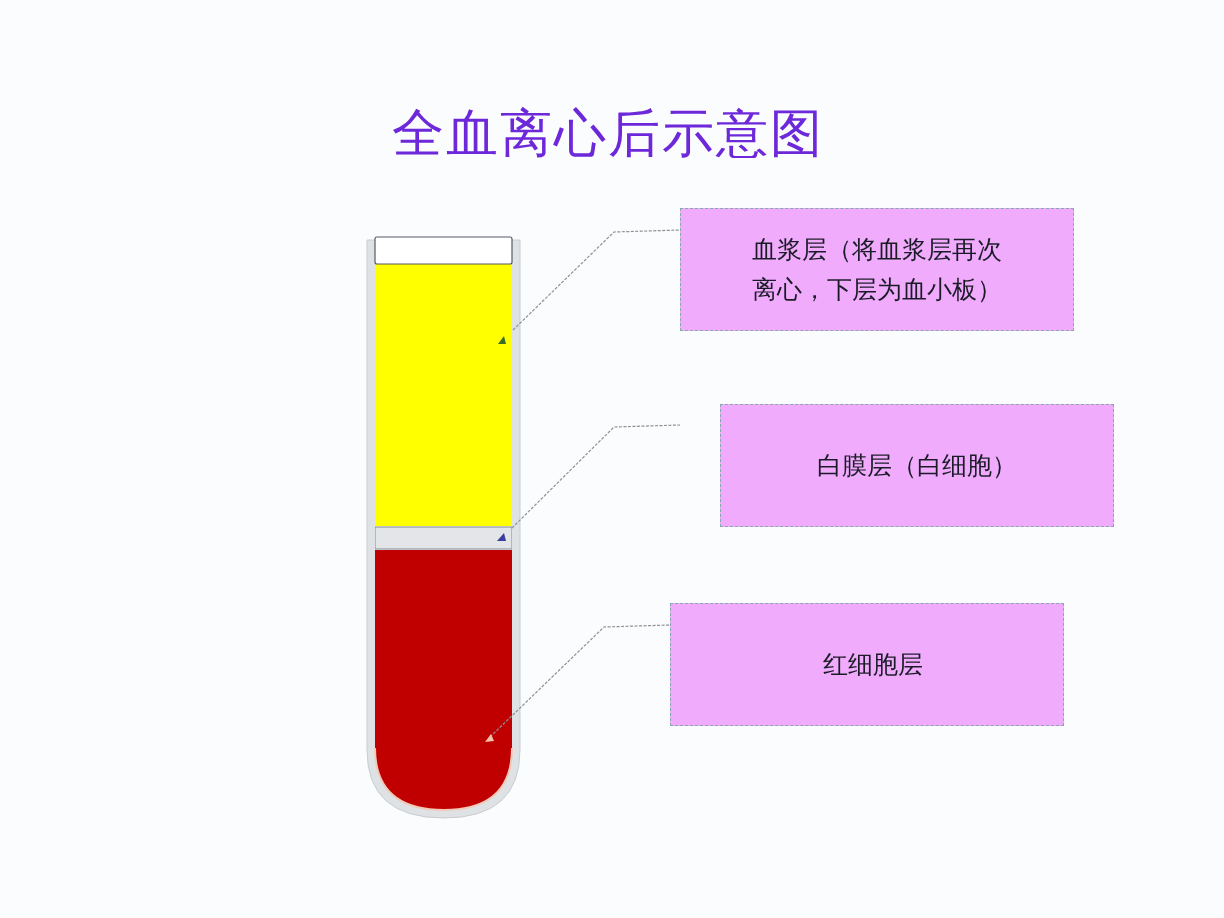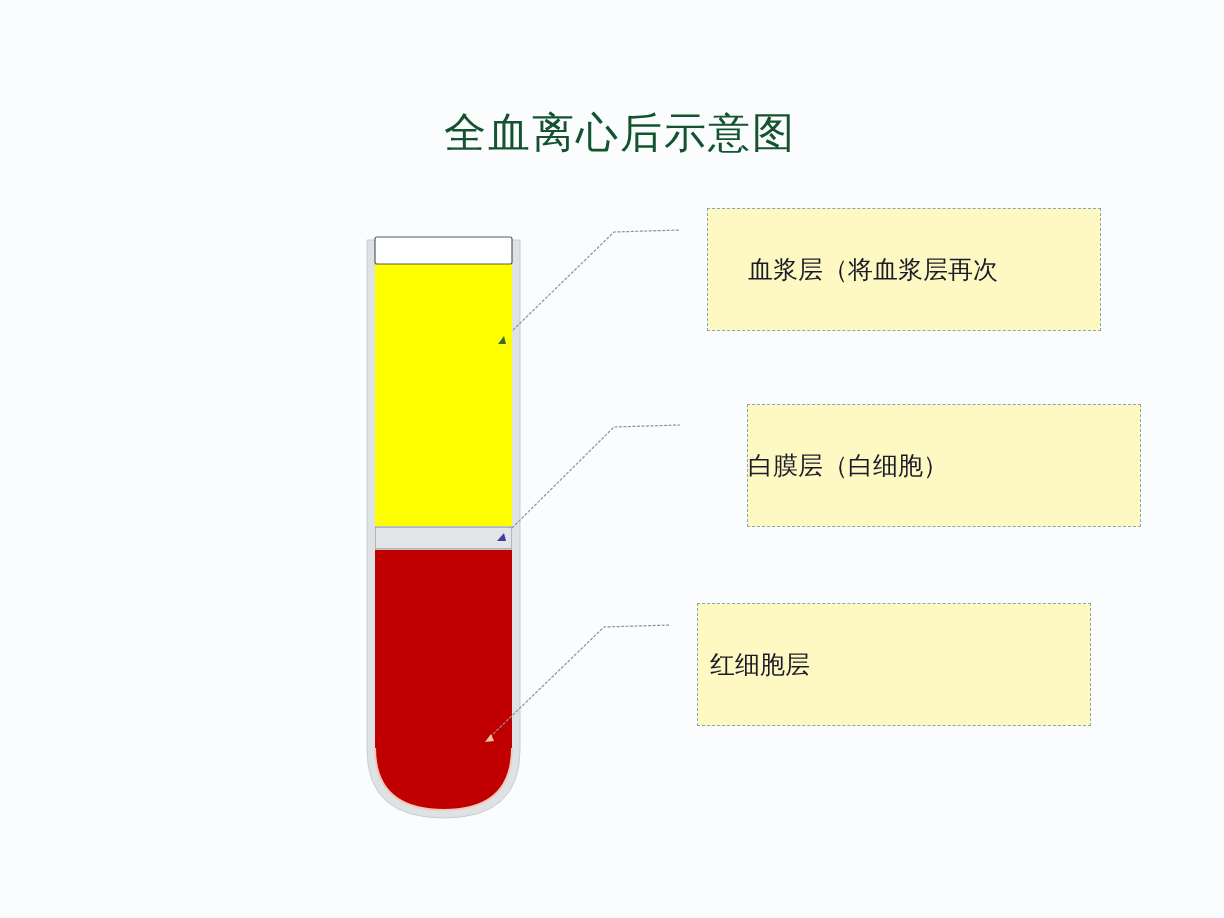--- a/index.html
+++ b/index.html
@@ -2,30 +2,30 @@
 <html><head>
 <meta charset="utf-8">
 <style>
   html, body { margin: 0; padding: 0; }
   body {
     width: 1224px; height: 918px; position: relative; overflow: hidden;
     background: #fbfcfe;
     font-family: "DejaVu Sans", "Liberation Sans", sans-serif;
   }
   .title {
-    position: absolute; left: 330px; top: 88px; width: 580px; height: 90px;
+    position: absolute; left: 318px; top: 88px; width: 580px; height: 90px;
     text-align: center; font-family: "DejaVu Serif", "Liberation Serif", serif;
-    font-size: 42px; line-height: 90px; color: #14532d; letter-spacing: 2px;
+    font-size: 52px; line-height: 90px; color: #6d28d9; letter-spacing: 2px;
   }
   svg.diagram { position: absolute; left: 0; top: 0; }
   .label-box {
     position: absolute; box-sizing: border-box;
-    background: #fef9c3; border: 1px dashed #8aa7ae;
-    display: flex; align-items: center; 
-    color: #1b1b28; font-size: 25px; line-height: 40px; text-align: left; margin-left: 27px;
+    background: #f0abfc; border: 1px dashed #8aa7ae;
+    display: flex; align-items: center; justify-content: center;
+    color: #1b1b28; font-size: 25px; line-height: 40px; text-align: left;
   }
   .label-box span { display: block; }
   #box-plasma { left: 680px; top: 208px; width: 394px; height: 123px; padding: 0 40px; }
   #box-buffy { left: 720px; top: 404px; width: 394px; height: 123px; }
   #box-rbc { left: 670px; top: 603px; width: 394px; height: 123px; padding-left: 12px; }
 </style>
 </head>
 <body>
 
 <div class="title">全血离心后示意图</div>
@@ -56,20 +56,21 @@
   </g>
 
   <path d="M498 344 L504 336 L506 344 Z" fill="#3b6b2a"></path>
   <path d="M497 541 L504 533 L506 541 Z" fill="#3a3fa0"></path>
   <path d="M485 742 L491 734 L494 741 Z" fill="#f0c4a8"></path>
 </svg>
 
 <div class="label-box" id="box-plasma">
   <div>
     <span>血浆层（将血浆层再次</span>
+    <span>离心，下层为血小板）</span>
   </div>
 </div>
 <div class="label-box" id="box-buffy">
   <span>白膜层（白细胞）</span>
 </div>
 <div class="label-box" id="box-rbc">
   <span>红细胞层</span>
 </div>
 
 </body></html>

